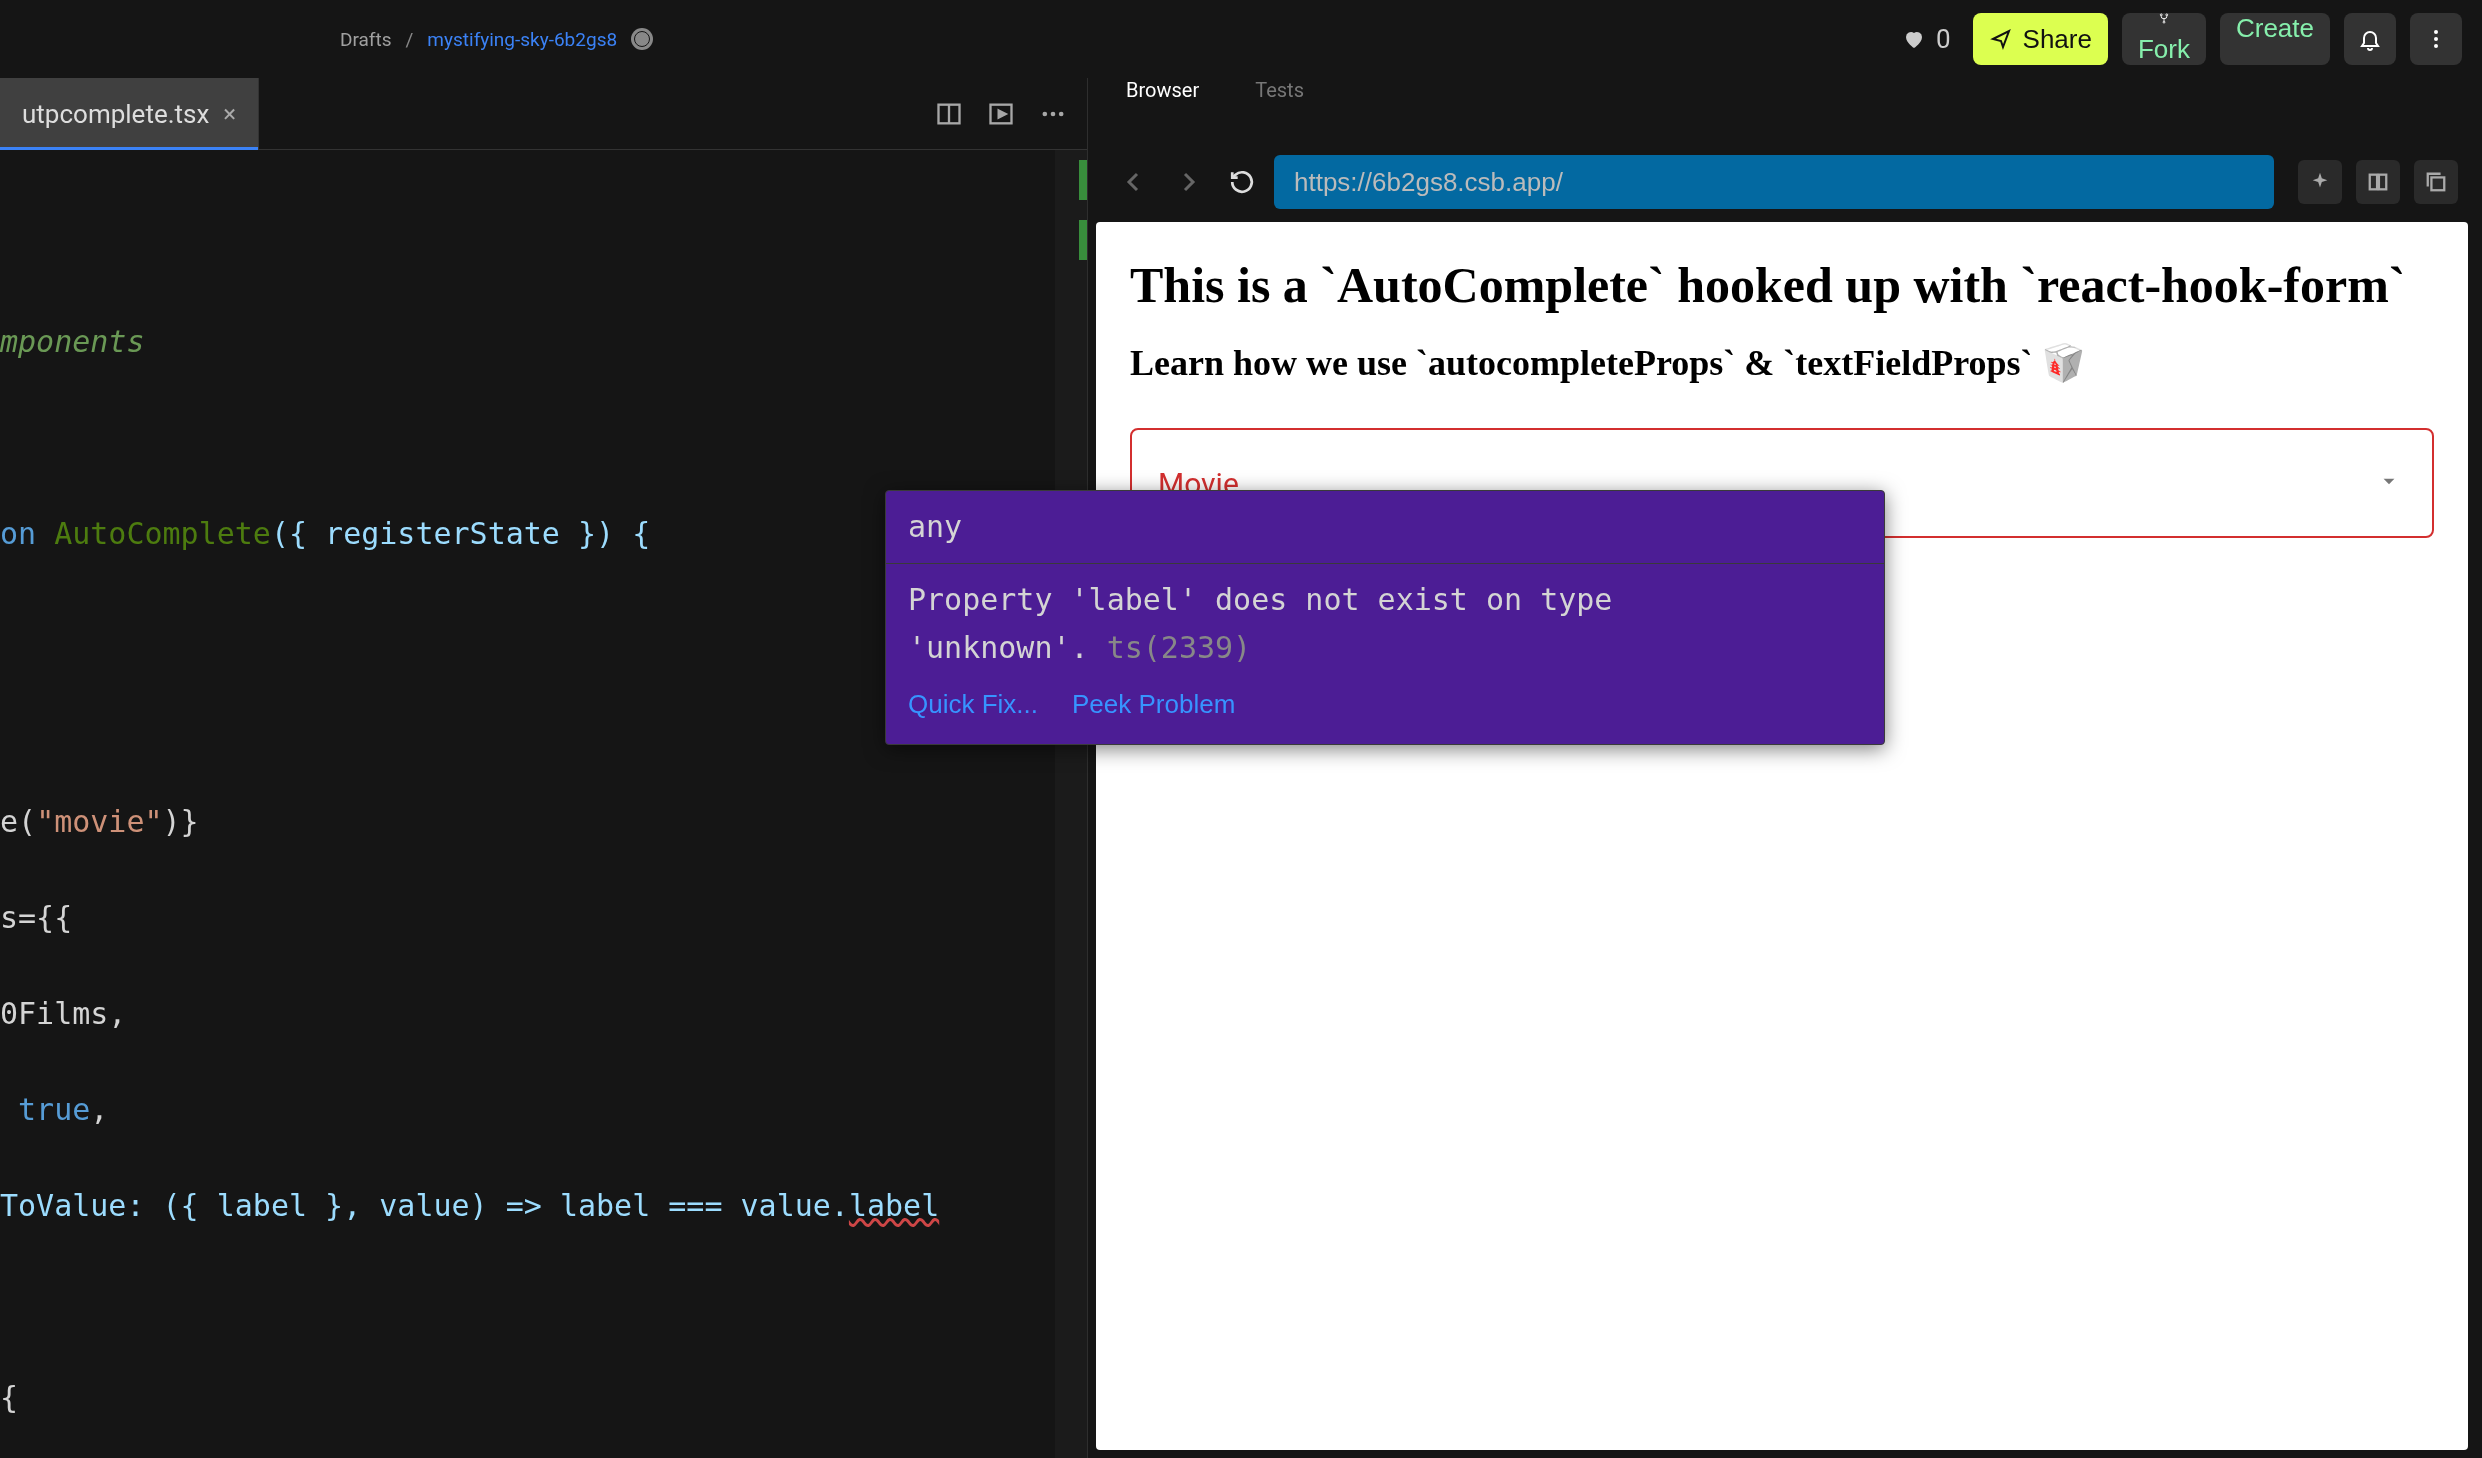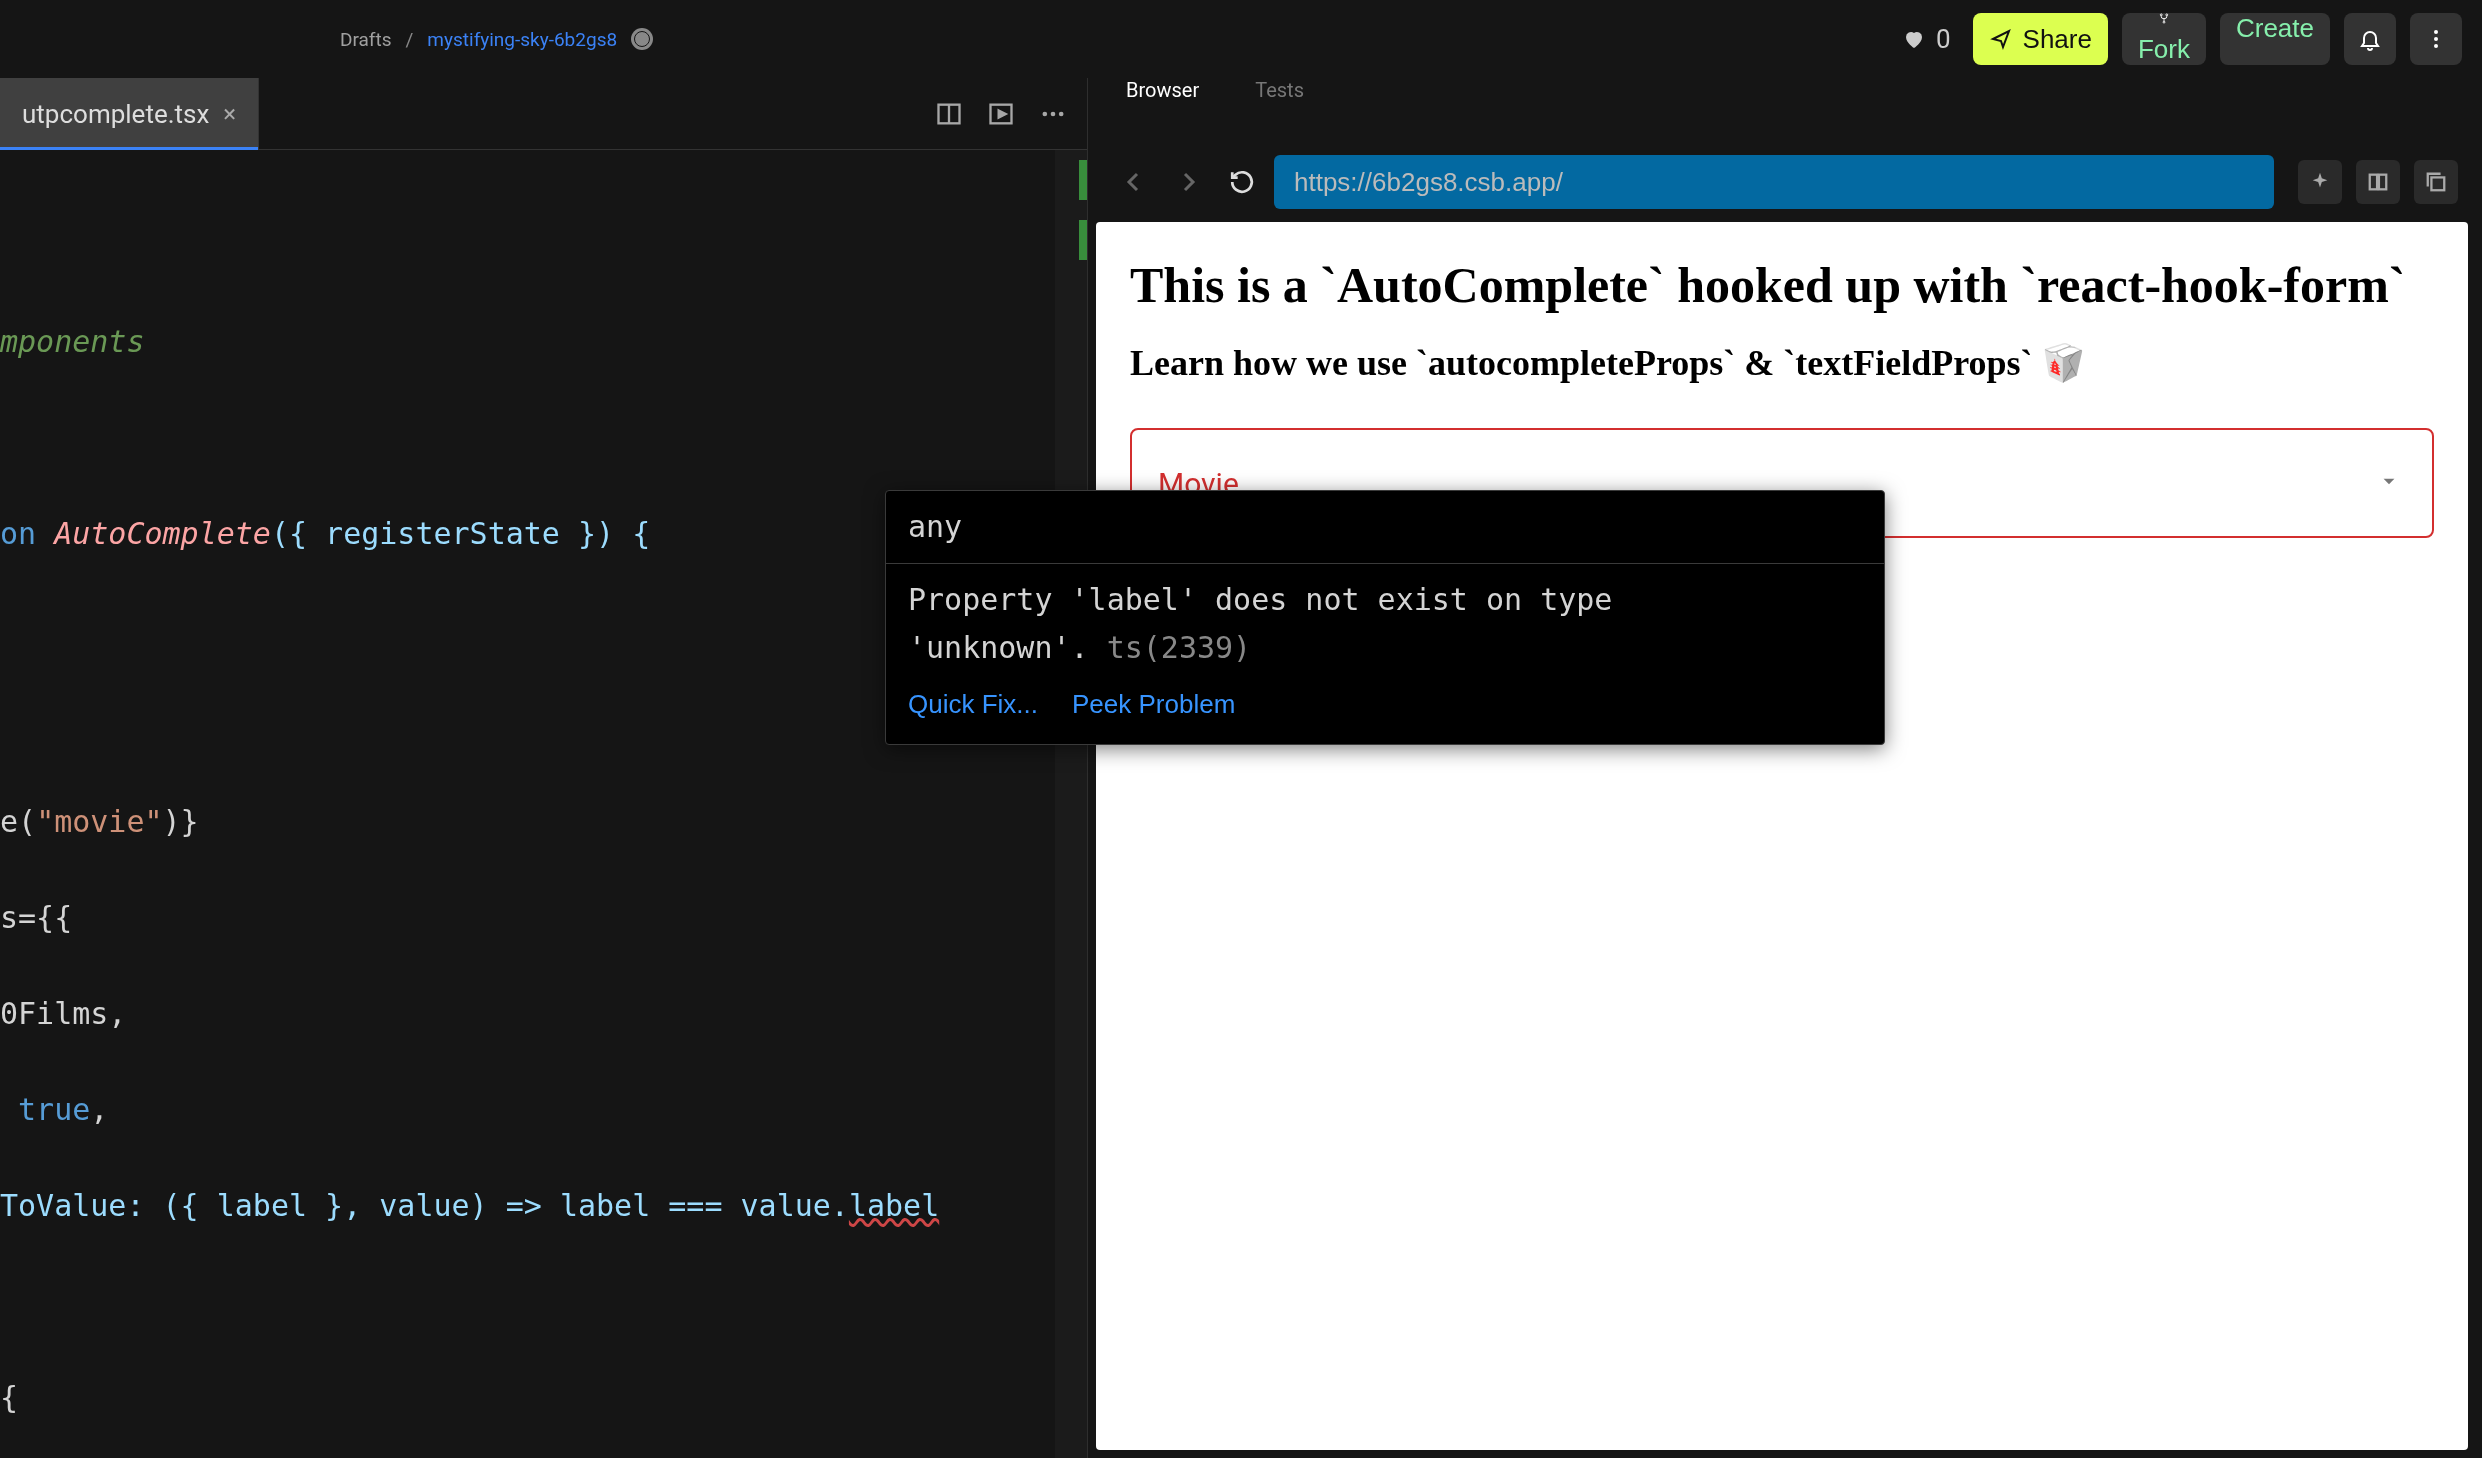--- a/index.html
+++ b/index.html
@@ -125,21 +125,21 @@
       padding: 24px 0 0 0;
       font-family: "SF Mono", Menlo, Consolas, monospace;
       font-size: 30px;
       line-height: 48px;
       color: #d4d4d4;
       white-space: pre;
     }
     .code-body .line { min-height: 48px; padding-left: 0; }
     .comment-it { color: #6a9955; font-style: italic; }
     .kw-blue { color: #569cd6; }
-    .fn-yellow { color: #fca5a5; font-style: italic; }
+    .fn-yellow { color: #4d7c0f; }
     .ident { color: #9cdcfe; }
     .string { color: #ce9178; }
     .boolean { color: #569cd6; }
     .err-underline {
       text-decoration: underline wavy #ce4646;
       text-decoration-skip-ink: none;
     }
 
     
     .minimap {
@@ -154,21 +154,21 @@
     .minimap .mark-red {
       position: absolute; left: 8px;
       width: 14px; height: 10px; background: #b94444;
     }
 
     
     .hover-popup {
       position: absolute;
       left: 885px; top: 490px;
       width: 1000px;
-      background: #000000;
+      background: #4c1d95;
       border: 1px solid #3a3a3a;
       border-radius: 4px;
       font-family: "SF Mono", Menlo, Consolas, monospace;
       font-size: 30px;
       line-height: 48px;
       box-shadow: 0 4px 20px rgba(0,0,0,0.5);
       z-index: 50;
     }
     .hover-popup .sig {
       padding: 12px 22px;

